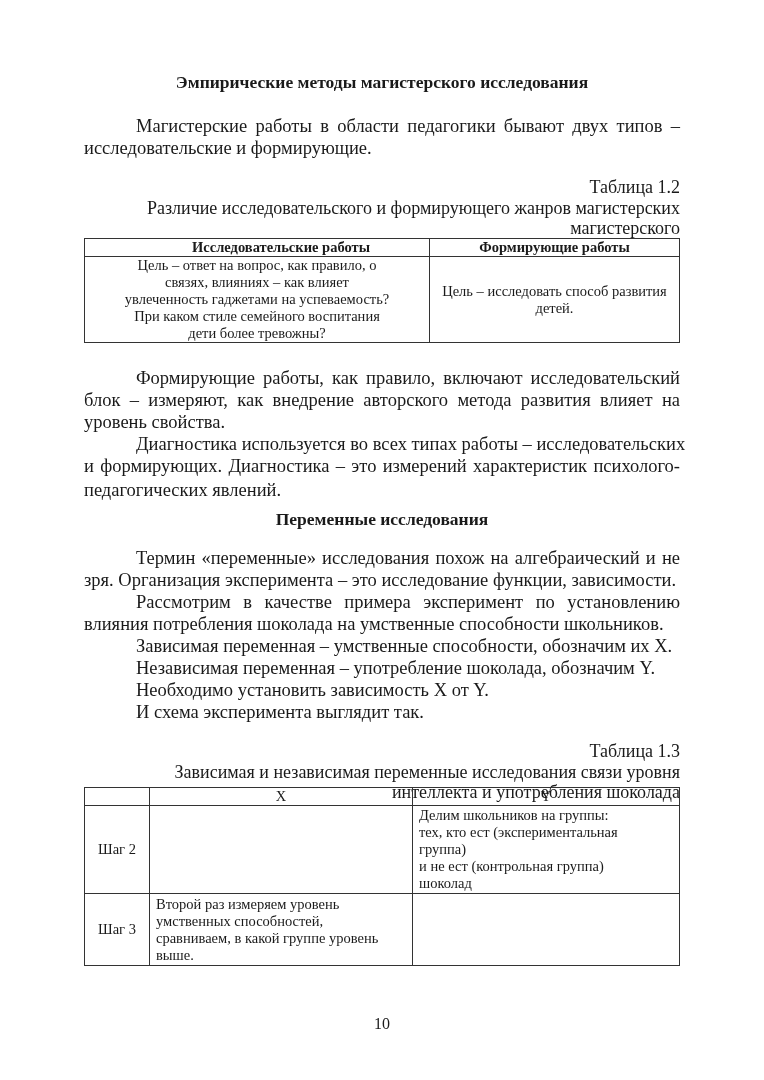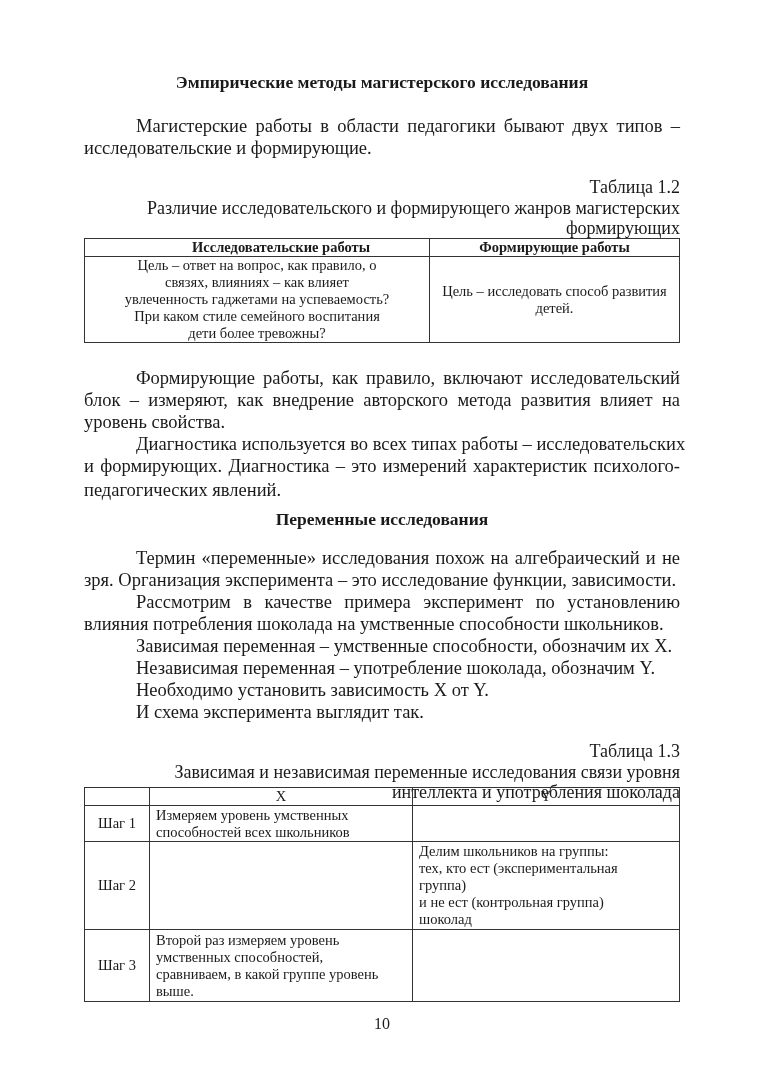--- a/index.html
+++ b/index.html
@@ -32,21 +32,21 @@
 
 <div class="page">
 
   <div class="h-title" style="top:72px;">Эмпирические методы магистерского исследования</div>
 
   <div class="line just indent" style="top:116px;">Магистерские работы в области педагогики бывают двух типов –</div>
   <div class="line" style="top:138px;">исследовательские и формирующие.</div>
 
   <div class="tbl-label" style="top:177px;">Таблица 1.2</div>
   <div class="tbl-caption" style="top:198px;">Различие исследовательского и формирующего жанров магистерских</div>
-  <div class="tbl-caption" style="top:218px;">формирующих</div>
+  <div class="tbl-caption" style="top:218px;">магистерского</div>
 
   <table class="t2" style="top:238px;">
     <tbody>
         <tr>
       <th style="width:296px;padding-left:48px;">Исследовательские работы</th>
       <th>Формирующие работы</th>
     </tr>
     <tr>
       <td>
         <div>Цель – ответ на вопрос, как правило, о</div>
@@ -86,28 +86,20 @@
   <div class="tbl-caption" style="top:762px;">Зависимая и независимая переменные исследования связи уровня</div>
   <div class="tbl-caption" style="top:782px;">интеллекта и употребления шоколада</div>
 
   <table class="t3" style="top:787px;">
     <tbody>
         <tr>
       <th style="width:64px;"></th>
       <th style="width:262px;">X</th>
       <th>Y</th>
     </tr>
-    <tr style="height:36px;">
-      <td class="step">Шаг 1</td>
-      <td>
-        <div>Измеряем уровень умственных</div>
-        <div>способностей всех школьников</div>
-      </td>
-      <td></td>
-    </tr>
     <tr style="height:88px;">
       <td class="step">Шаг 2</td>
       <td></td>
       <td>
         <div>Делим школьников на группы:</div>
         <div>тех, кто ест (экспериментальная</div>
         <div>группа)</div>
         <div>и не ест (контрольная группа)</div>
         <div>шоколад</div>
       </td>

